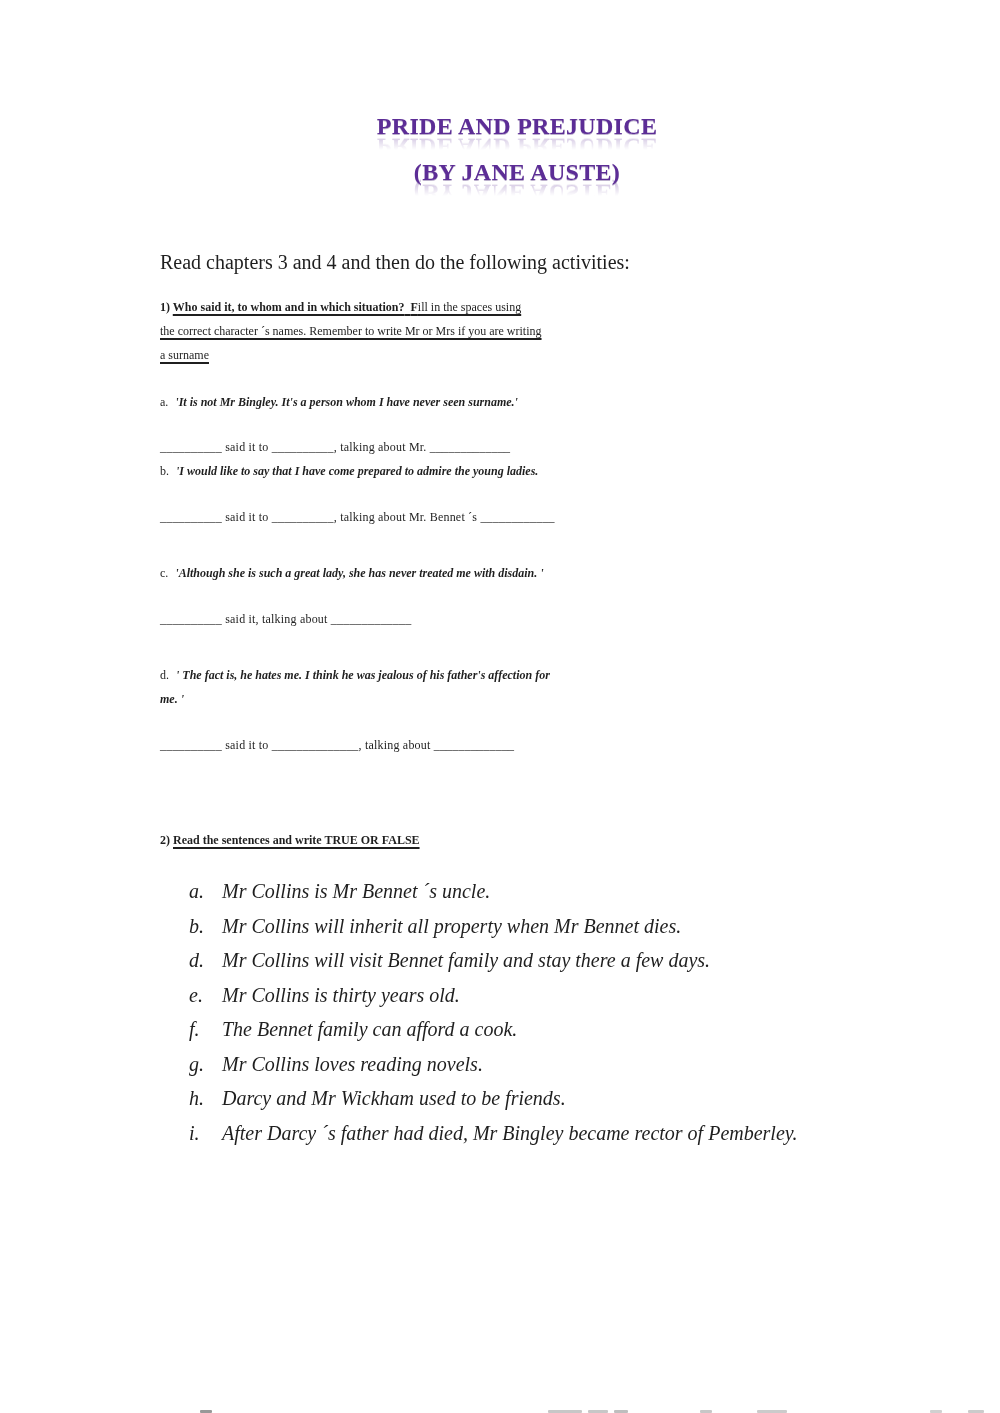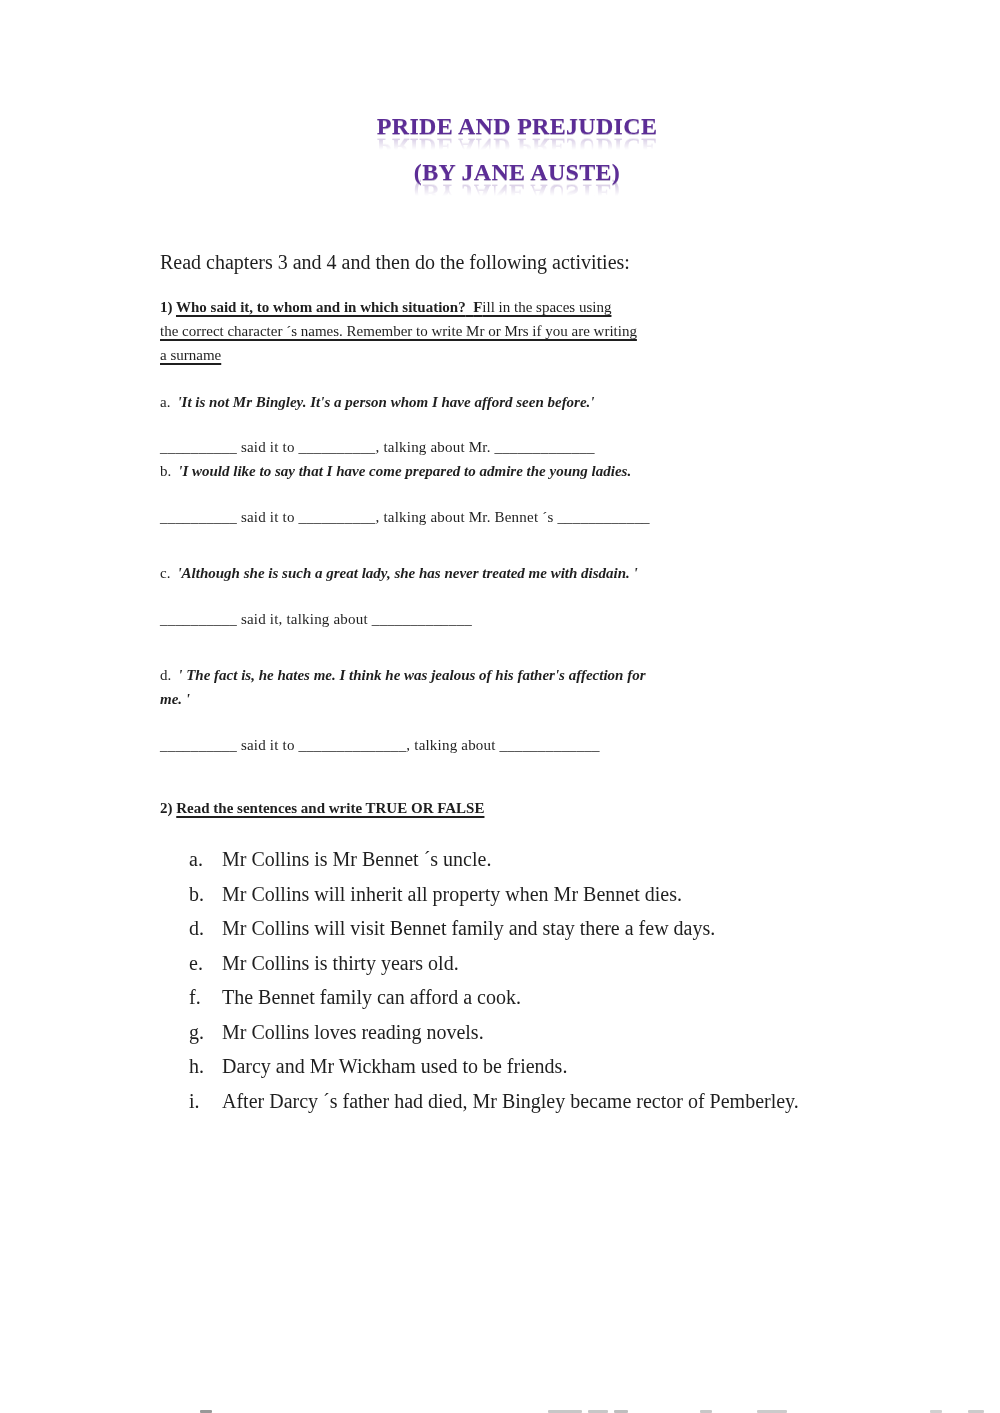--- a/index.html
+++ b/index.html
@@ -31,40 +31,40 @@
     transform:scaleY(-1);
     opacity:0.38;
     filter:blur(0.6px);
     -webkit-mask-image:linear-gradient(to bottom, rgba(0,0,0,0) 38%, rgba(0,0,0,0.95) 100%);
     mask-image:linear-gradient(to bottom, rgba(0,0,0,0) 38%, rgba(0,0,0,0.95) 100%);
     pointer-events:none;
     z-index:1;
   }
   
   .content { padding:0 130px 0 143px; }
-  .para { margin:0; font-size:15px; line-height:24px; white-space:nowrap; }
+  .para { margin:0; font-size:12px; line-height:24px; white-space:nowrap; }
   .intro { margin:63px 0 0; font-size:20px; line-height:24px; font-weight:normal; white-space:nowrap; }
   .b { font-weight:bold; }
   .u {
     text-decoration:underline;
     text-decoration-thickness:1.5px;
     text-underline-offset:3px;
   }
   .quote .qtext { font-weight:bold; font-style:italic; }
   .quote .letter { font-weight:normal; font-style:normal; margin-right:7px; }
   .answer { letter-spacing:0.2px; }
   .mt21 { margin-top:21px; } .mt22 { margin-top:22px; } .mt23 { margin-top:23px; }
-  .mt44 { } .mt45 { margin-top:32px; } .mt69 { margin-top:39px; }
+  .mt44 { } .mt45 { margin-top:32px; } .mt69 { margin-top:71px; }
   
   .tf-list {
     list-style:none;
     margin:22px 0 0; padding:0 0 0 29px;
     font-size:20px; line-height:34.5px;
   }
-  .tf-list li { white-space:nowrap; }
+  .tf-list li { white-space:nowrap;font-style:italic; }
   .tf-list .letter { display:inline-block; width:33px; }
   
   .cut { position:absolute; bottom:0; height:3px; background:#444; border-radius:1px; }
 </style>
 </head>
 <body>
 
 <div class="page">
 
   <header class="title-area">
@@ -75,21 +75,21 @@
       <div class="wordart"><span class="wa-text">(BY JANE AUSTE)</span><span class="wa-reflection">(BY JANE AUSTE)</span></div>
     </div>
   </header>
 
   <main class="content">
 
     <p class="intro">Read chapters 3 and 4 and then do the following activities:</p>
 
     <p class="para mt21"><span class="b">1) </span><span class="u"><span class="b">Who said it, to whom and in which situation?</span><span class="b">&nbsp; </span><span class="b">F</span><span>ill in the spaces using</span><br><span>the correct character ´s names. Remember to write Mr or Mrs if you are writing</span><br><span>a surname</span></span></p>
 
-    <p class="para quote mt23"><span class="letter">a.</span><span class="qtext">'It is not Mr Bingley. It's a person whom I have afford seen before.'</span></p>
+    <p class="para quote mt23"><span class="letter">a.</span><span class="qtext">'It is not Mr Bingley. It's a person whom I have never seen surname.'</span></p>
     <p class="para answer mt21">__________ said it to __________, talking about Mr. _____________</p>
 
     <p class="para quote mt44"><span class="letter">b.</span><span class="qtext"><span>'I would like to say that I have come prepared to admire the young ladies.</span><br></span></p>
     <p class="para answer mt22">__________ said it to __________, talking about Mr. Bennet ´s ____________</p>
 
     <p class="para quote mt45"><span class="letter">c.</span><span class="qtext">'Although she is such a great lady, she has never treated me with disdain. '</span></p>
     <p class="para answer mt22">__________ said it, talking about _____________</p>
 
     <p class="para quote mt45"><span class="letter">d.</span><span class="qtext"><span>' The fact is, he hates me. I think he was jealous of his father's affection for</span><br><span>me. '</span></span></p>
     <p class="para answer mt22">__________ said it to ______________, talking about _____________</p>

